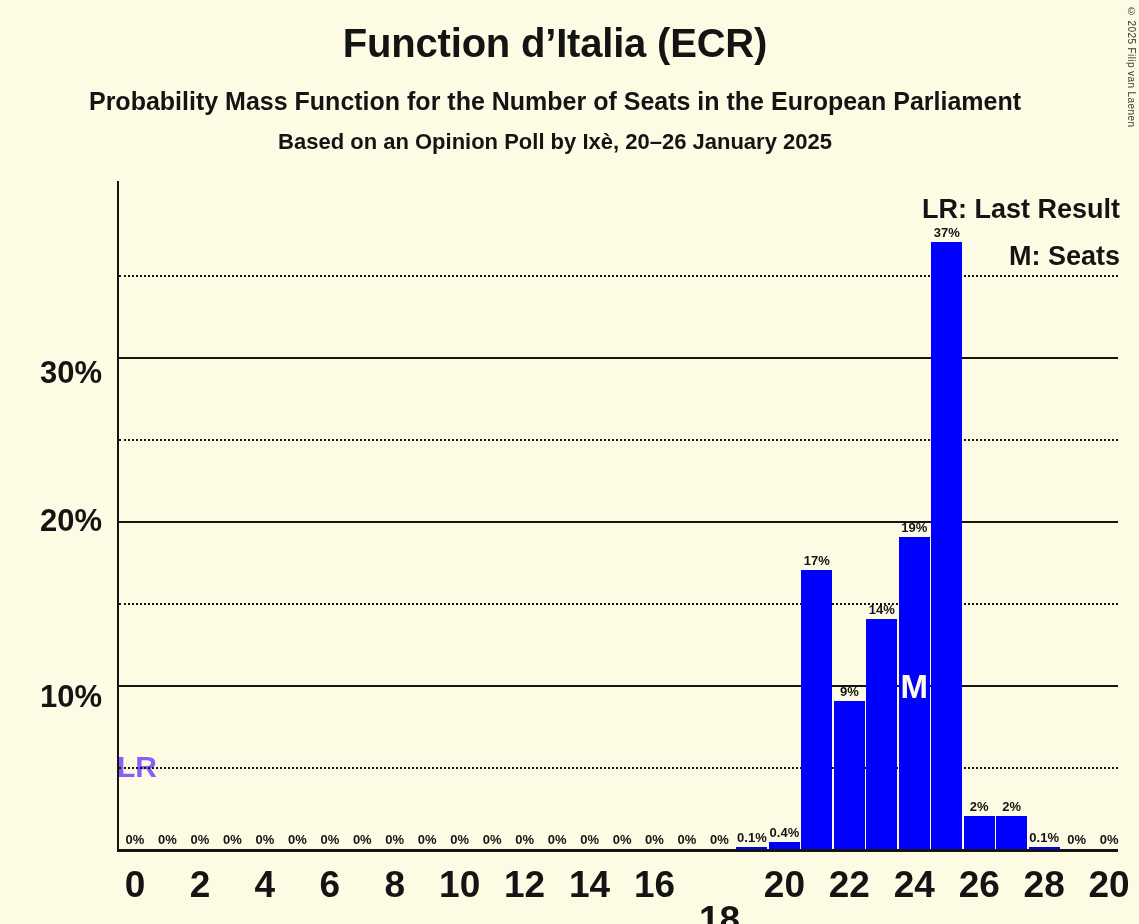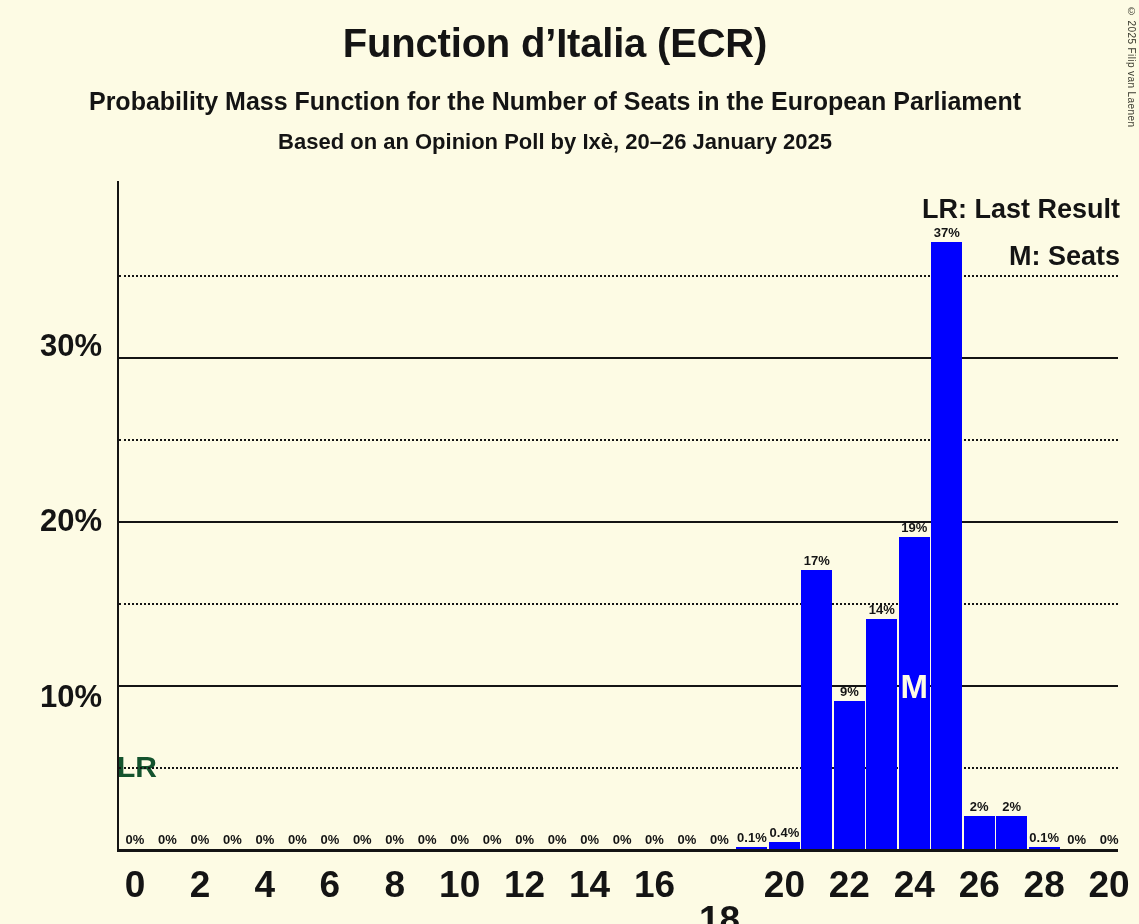--- a/index.html
+++ b/index.html
@@ -134,21 +134,21 @@
     transform: translateX(-50%);
     line-height: 1;
     pointer-events: none;
   }
 
   
   #lr-mark {
     position: absolute;
     font-size: 30px;
     font-weight: bold;
-    color: #14532d;
+    color: #8b5cf6;
     left: 117px;
     transform: translateY(-50%);
     line-height: 1;
   }
 
   
   #x-labels {
     position: absolute;
     left: 0;
     top: 864px;
@@ -194,21 +194,21 @@
 <div id="copyright">© 2025 Filip van Laenen</div>
 
 <div id="legend">
   <div class="legend-row">LR: Last Result</div>
   <div class="legend-row second">M: Seats</div>
 </div>
 
 <div id="y-labels">
     <div class="ylab" style="top: 516px;">10%</div>
     <div class="ylab" style="top: 339.744px;">20%</div>
-    <div class="ylab" style="top: 165px; margin-left: 35px;">30%</div>
+    <div class="ylab" style="top: 192px; margin-left: 35px;">30%</div>
   </div>
 
 <div id="lr-mark" style="top: 766.936px;">LR</div>
 
 <div id="plot">
   <div id="y-axis-line"></div>
   <div id="x-axis-line"></div>
   <div id="gridlines">
       <div class="gridline minor" style="top: 585.936px;"></div>
       <div class="gridline minor" style="top: 421.808px;"></div>

